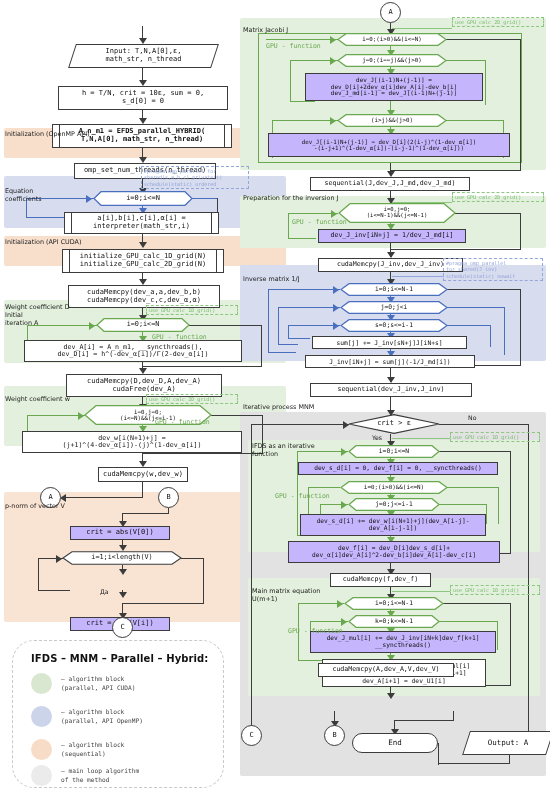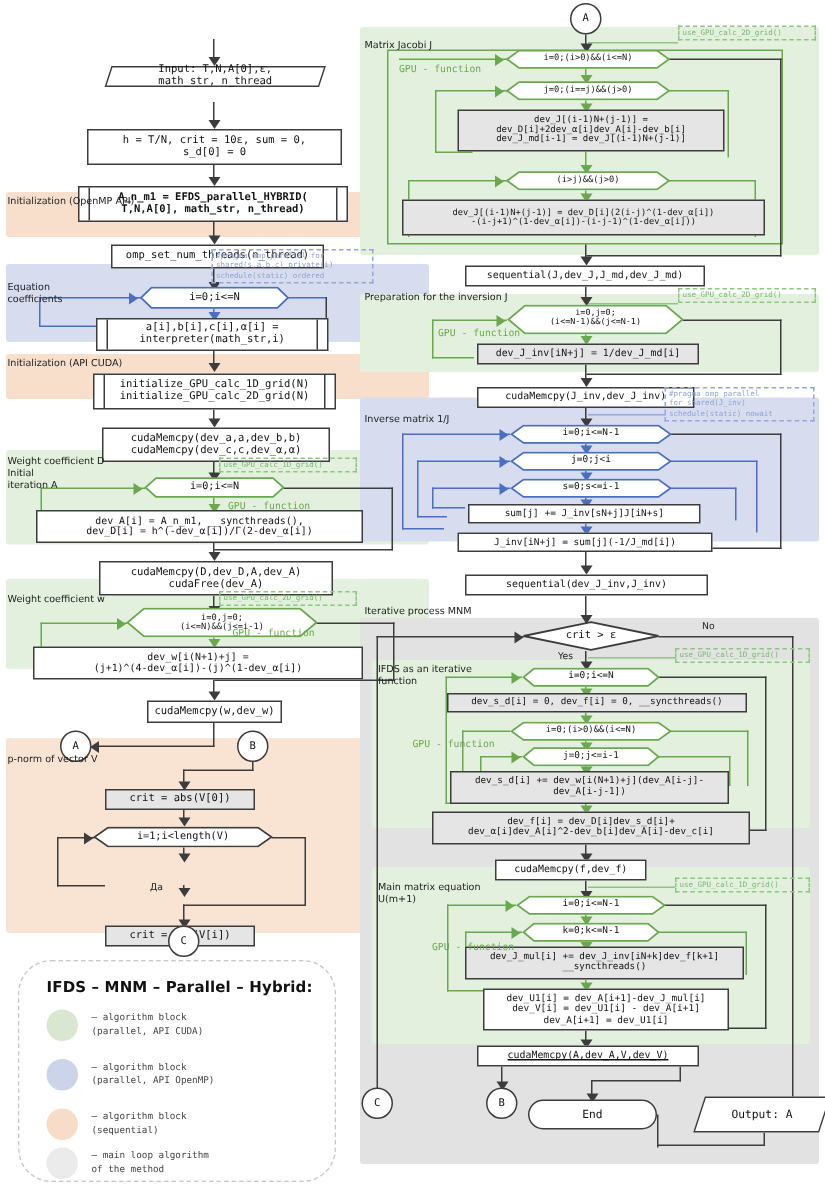--- a/index.html
+++ b/index.html
@@ -29,21 +29,21 @@
     border:1.1px solid #3c3c3c;
     font-family:"DejaVu Sans Mono", monospace;
     color:#111;
     display:flex; align-items:center; justify-content:center;
     text-align:center;
     line-height:1.12;
     white-space:pre;
     z-index:6;
   }
   .proc { }
-  .proc.shaded { background:#e5e5e5; }
+  .proc.shaded { background:#c4b5fd; }
   .term {
     border-radius:999px;
   }
   .io {
     border:none; background:transparent;
   }
   .io .par {
     position:absolute; left:0; top:0; width:100%; height:100%;
     border:1.1px solid #3c3c3c;
     background:#fff;
@@ -147,21 +147,21 @@
   <div class="region r-green" style="left:240px; top:18px;  width:306px; height:152px;"></div>
   <div class="region r-green" style="left:240px; top:196px; width:306px; height:52px;"></div>
   <div class="region r-blue" style="left:240px; top:265px; width:306px; height:96px;"></div>
   <div class="region r-grey" style="left:240px; top:412px; width:306px; height:364px;"></div>
   <div class="region r-green" style="left:248px; top:440px; width:292px; height:112px;"></div>
   <div class="region r-green" style="left:248px; top:578px; width:292px; height:118px;"></div>
 
   <div class="ln" style="left:142px; top:26px; width:1.3px; height:14px;"></div>
   <div class="arw d" style="left:139px; top:38px;"></div>
 
-  <div class="node io" style="left:72px; top:44px; width:143px; height:14px; font-size:7px;">
+  <div class="node io" style="left:72px; top:44px; width:143px; height:24px; font-size:7px;">
     <div class="par-wrap"><div class="par"></div><span>Input: T,N,A[0],ε,
 math_str, n_thread</span></div>
   </div>
   <div class="ln" style="left:142px; top:68px; width:1.3px; height:14px;"></div>
   <div class="arw d" style="left:139px; top:80px;"></div>
 
   <div class="node proc" style="left:58px; top:86px; width:170px; height:24px; font-size:7px;">h = T/N, crit = 10ε, sum = 0,
 s_d[0] = 0</div>
   <div class="ln" style="left:142px; top:110px; width:1.3px; height:10px;"></div>
   <div class="arw d" style="left:139px; top:118px;"></div>
@@ -647,21 +647,21 @@
   <div class="ln g" style="left:390px; top:653px; width:1.2px; height:6px;"></div>
   <div class="arw gd" style="left:387px; top:655px;"></div>
 
   <div class="node proc" style="left:322px; top:659px; width:164px; height:28px; font-size:6.3px;">dev_U1[i] = dev_A[i+1]-dev_J_mul[i]
 dev_V[i] = dev_U1[i] - dev_A[i+1]
 dev_A[i+1] = dev_U1[i]</div>
 
   <div class="ln" style="left:390px; top:687px; width:1.3px; height:10px;"></div>
   <div class="arw d" style="left:387px; top:693px;"></div>
 
-  <div class="node proc" style="left:318px; top:697px; width:148px; height:14px; font-size:6.6px;text-decoration:underline;">cudaMemcpy(A,dev_A,V,dev_V)</div>
+  <div class="node proc" style="left:318px; top:663px; width:136px; height:14px; font-size:6.6px;">cudaMemcpy(A,dev_A,V,dev_V)</div>
 
   <div class="ln" style="left:334px; top:711px; width:1.3px; height:14px;"></div>
   <div class="arw d" style="left:331px; top:721px;"></div>
   <div class="node conn" style="left:324px; top:725px; width:21px; height:21px; font-size:7px;">B</div>
 
   <div class="ln" style="left:453px; top:711px; width:1.3px; height:10px;"></div>
   <div class="ln" style="left:394px; top:720px; width:60px; height:1.3px;"></div>
   <div class="ln" style="left:394px; top:720px; width:1.3px; height:12px;"></div>
   <div class="arw d" style="left:391px; top:729px;"></div>
 

